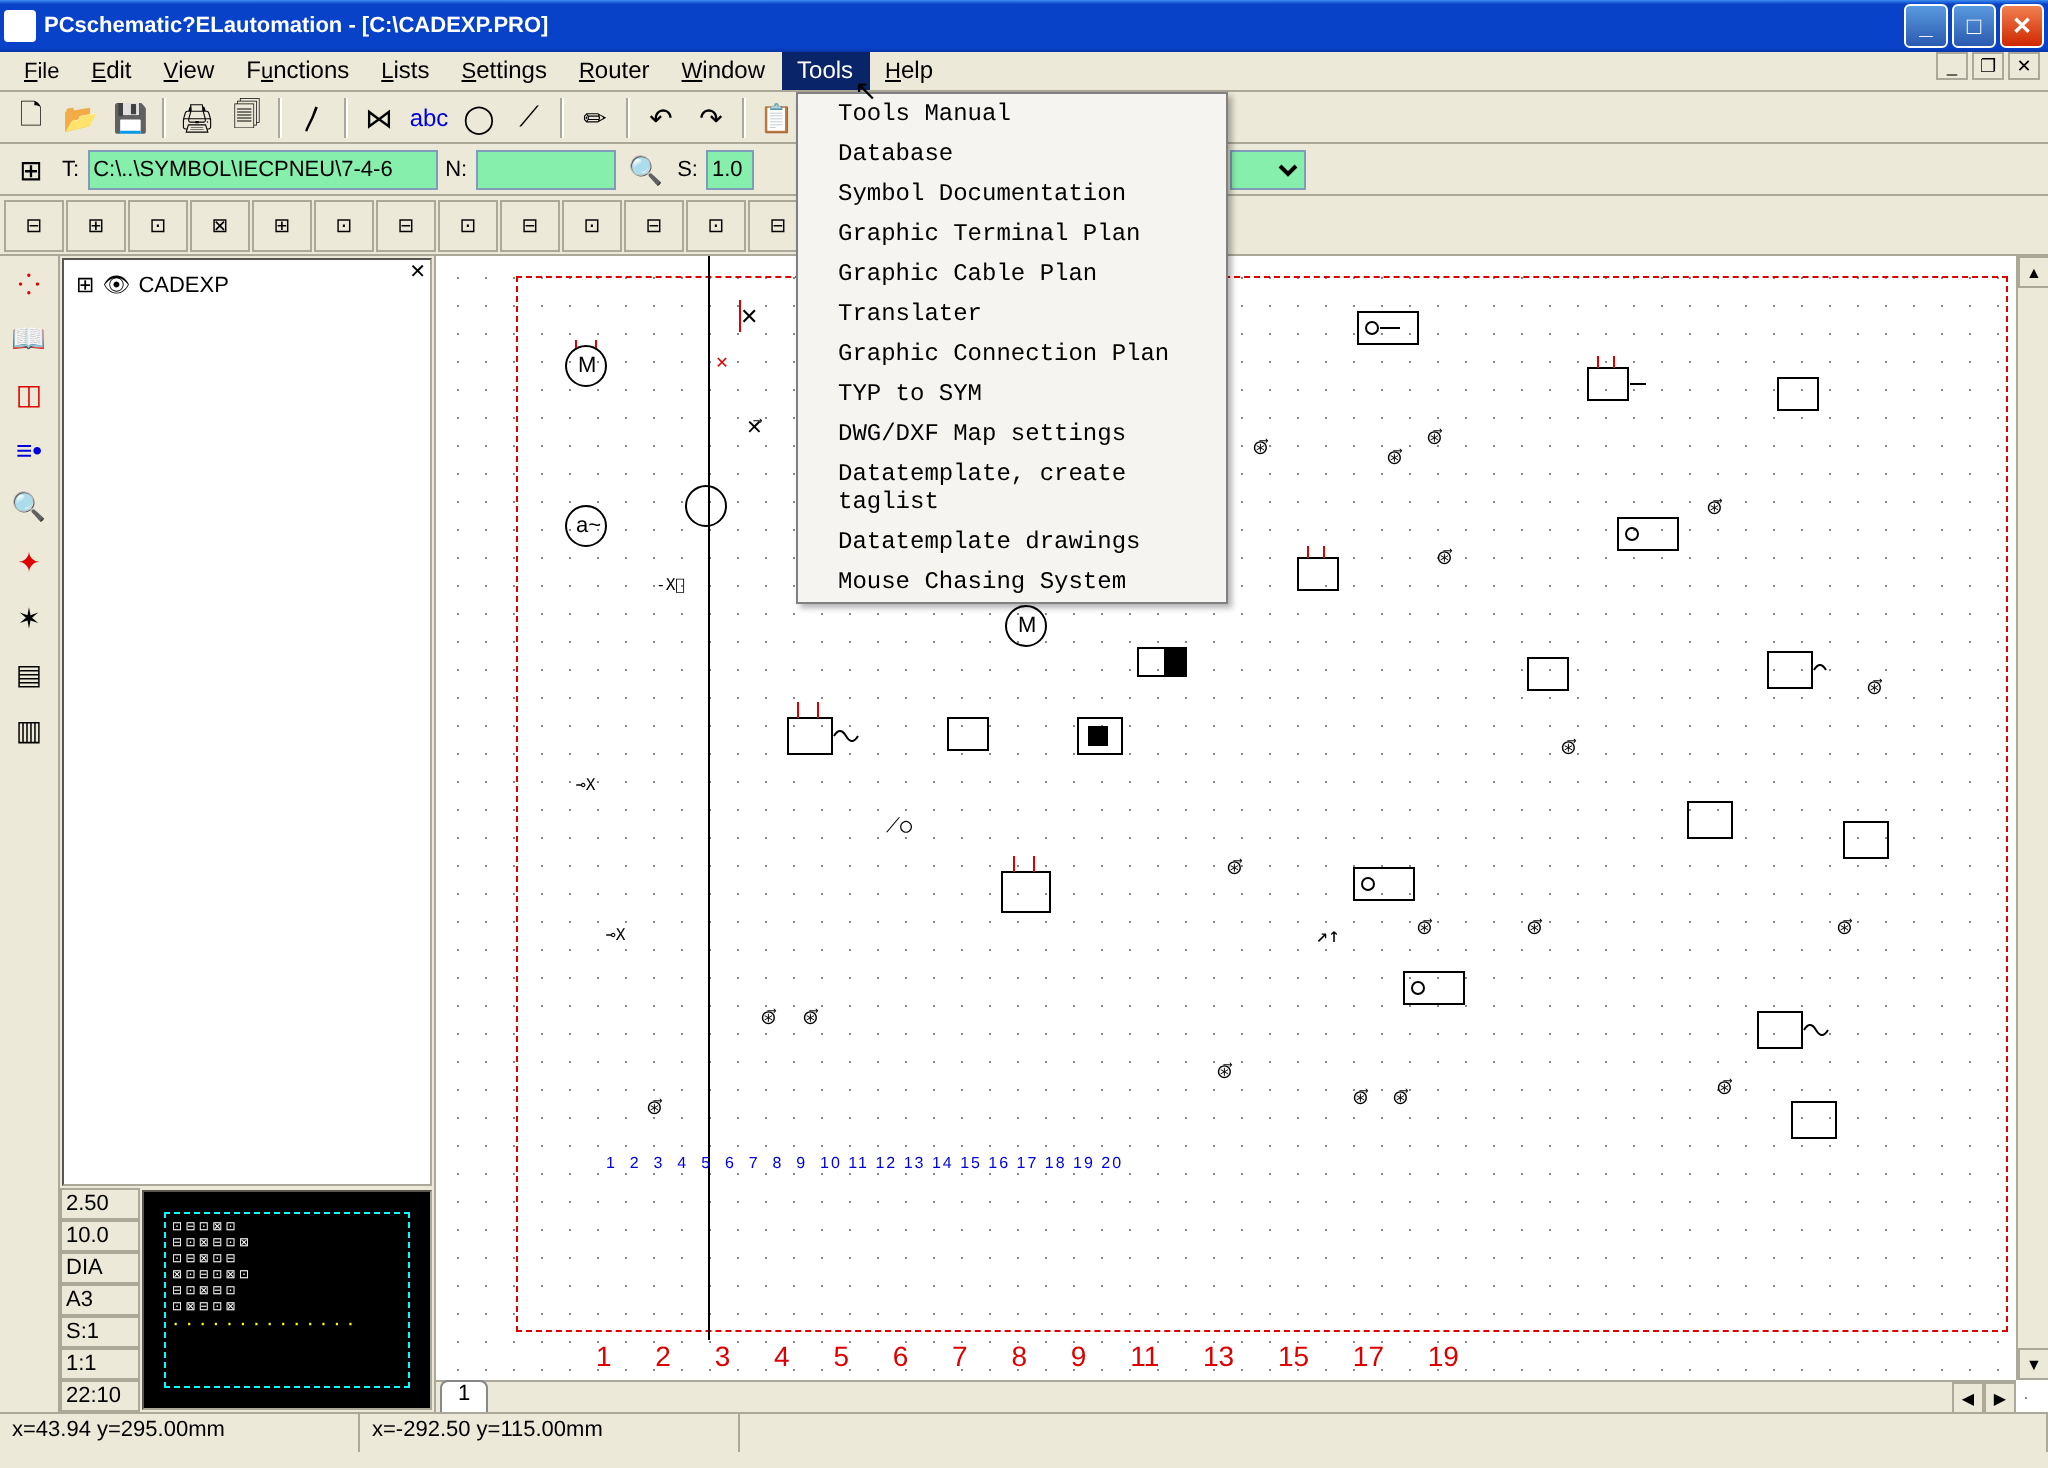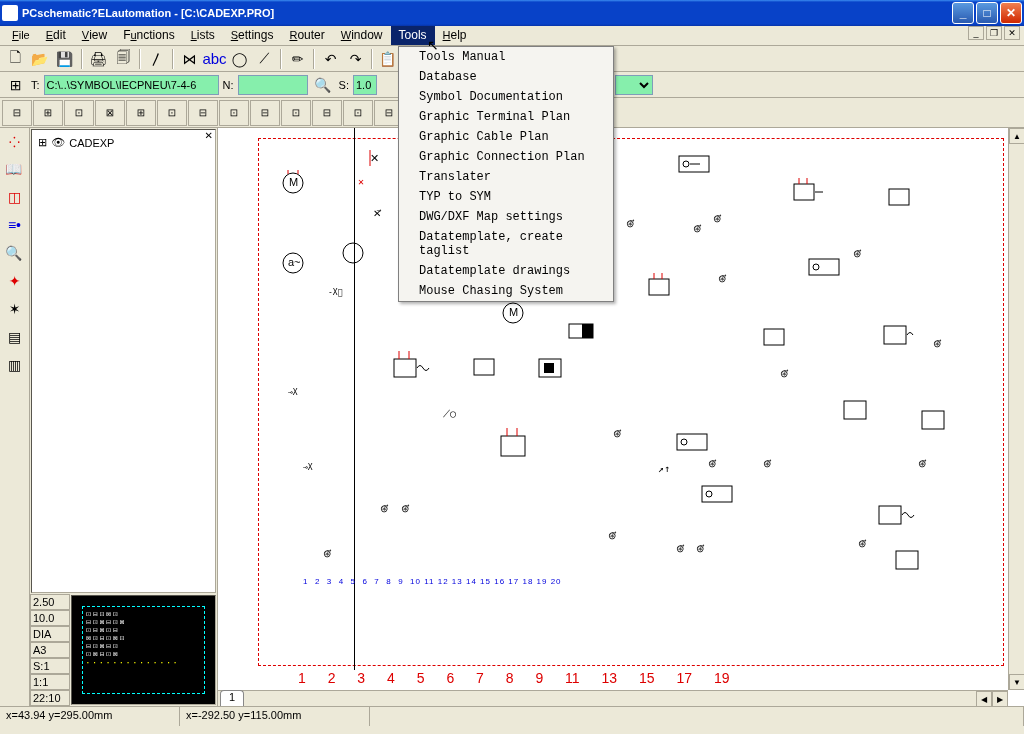--- a/index.html
+++ b/index.html
@@ -84,42 +84,42 @@
     <span class="b">✕</span>
   </div>
 </div>
 
 <div class="dropdown">
   <div class="ddi">Tools Manual</div>
   <div class="ddi">Database</div>
   <div class="ddi">Symbol Documentation</div>
   <div class="ddi">Graphic Terminal Plan</div>
   <div class="ddi">Graphic Cable Plan</div>
+  <div class="ddi">Translater</div>
   <div class="ddi">Graphic Connection Plan</div>
-  <div class="ddi">Translater</div>
   <div class="ddi">TYP to SYM</div>
   <div class="ddi">DWG/DXF Map settings</div>
   <div class="ddi">Datatemplate, create taglist</div>
   <div class="ddi">Datatemplate drawings</div>
   <div class="ddi">Mouse Chasing System</div>
 </div>
 <div class="cursor">↖</div>
 
 <div class="toolbar">
   <span class="tbtn">🗋</span>
   <span class="tbtn">📂</span>
   <span class="tbtn">💾</span>
   <span class="tsep"></span>
   <span class="tbtn">🖨</span>
   <span class="tbtn">🗐</span>
   <span class="tsep"></span>
   <span class="tbtn">〳</span>
   <span class="tsep"></span>
   <span class="tbtn">⋈</span>
-  <span class="tbtn" style="color:#00d;font-size:15px;text-align:right;">abc</span>
+  <span class="tbtn" style="color:#00d;font-size:12px;text-align:right;">abc</span>
   <span class="tbtn">◯</span>
   <span class="tbtn">⟋</span>
   <span class="tsep"></span>
   <span class="tbtn">✏</span>
   <span class="tsep"></span>
   <span class="tbtn">↶</span>
   <span class="tbtn">↷</span>
   <span class="tsep"></span>
   <span class="tbtn">📋</span>
   <span class="tbtn">📄</span>

